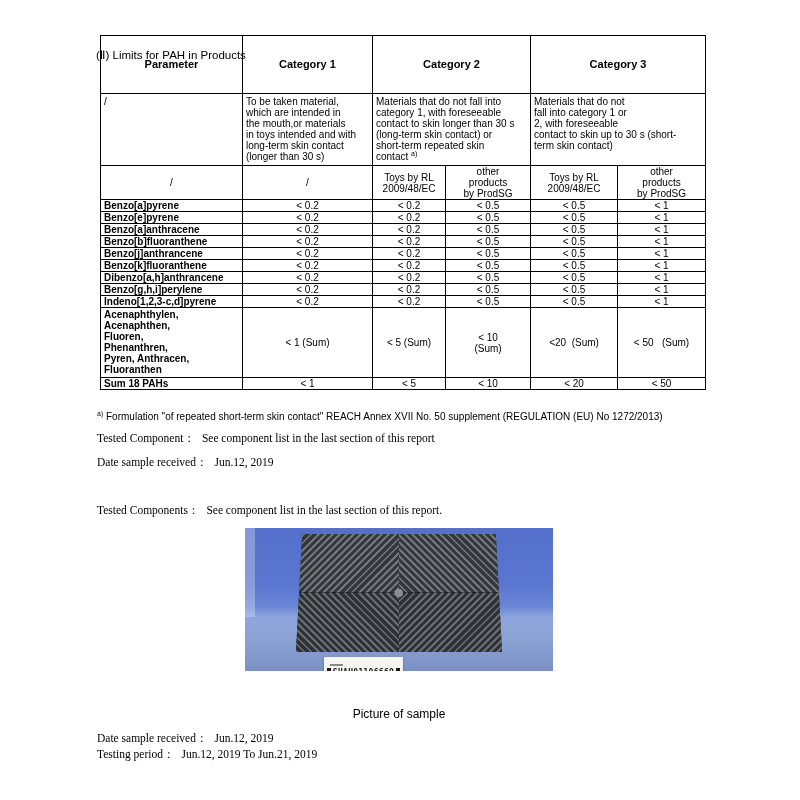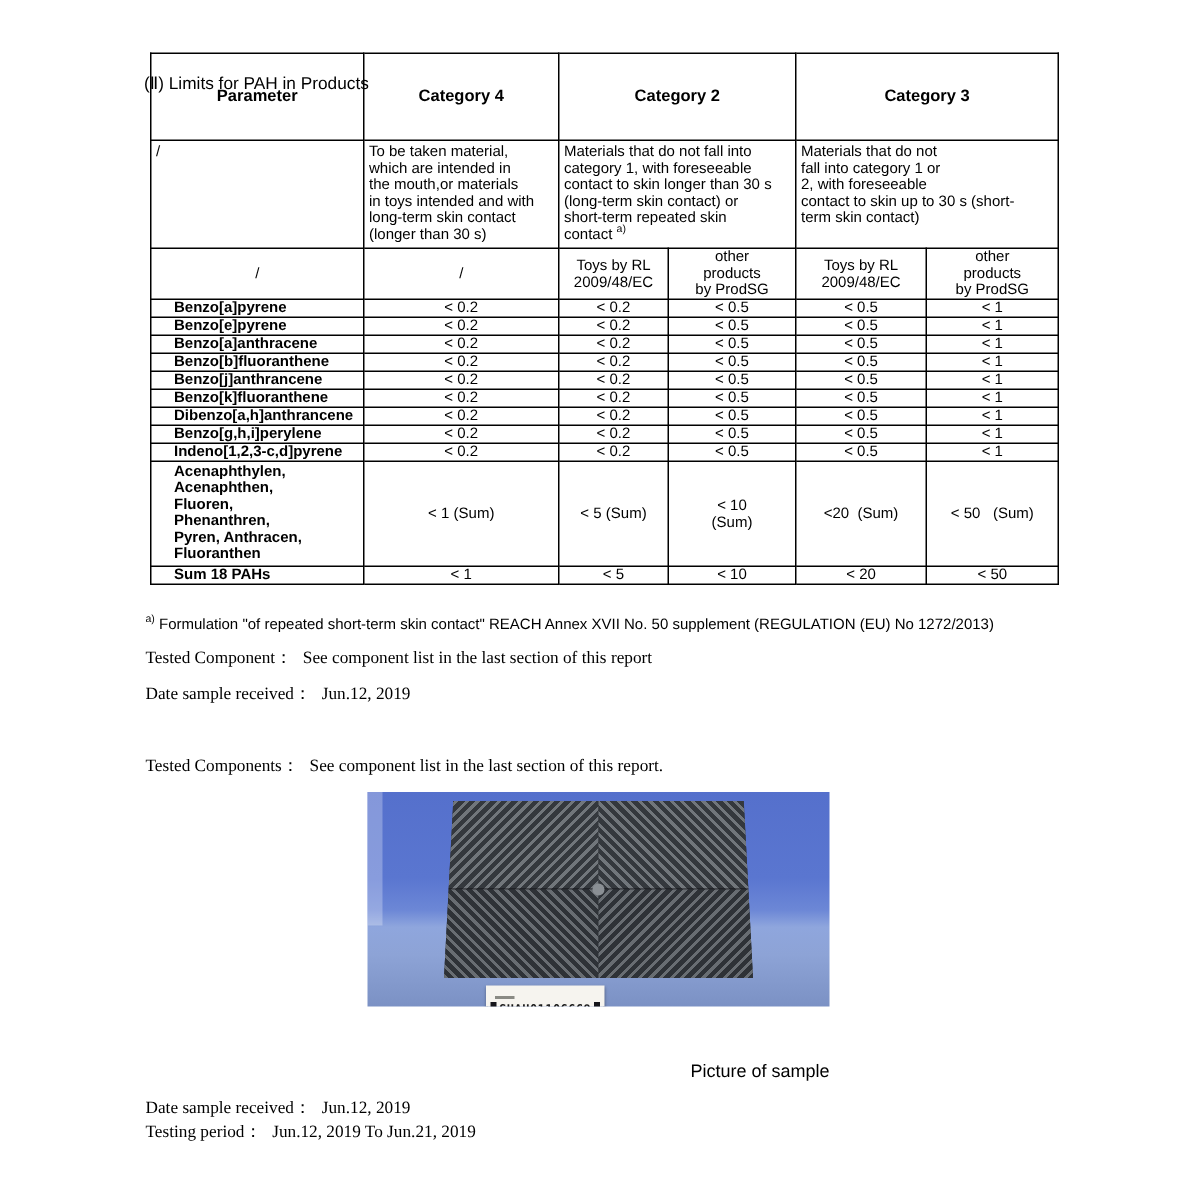--- a/index.html
+++ b/index.html
@@ -10,21 +10,21 @@
 
   
   .tbl-wrap{position:absolute;left:100px;top:35px;border-radius:22px;}
   table{border-collapse:collapse;table-layout:fixed;width:605px;}
   td{border:1px solid #000;font-size:10px;line-height:11px;text-align:center;
      vertical-align:middle;padding:0;overflow:hidden;}
   tr.r1 td{height:57px;font-size:11px;font-weight:bold;}
   tr.r2 td{height:67px;vertical-align:top;text-align:left;padding:2px 3px;}
   tr.r3 td{height:33px;}
   tr.chem td{height:11px;line-height:10px;}
-  td.name{text-align:left;font-weight:bold;padding-left:15px;}
+  td.name{text-align:left;font-weight:bold;padding-left:3px;}
   tr.sumgrp td{height:68px;}
   tr.sumgrp td.name{vertical-align:top;padding-top:1px;}
   tr.small td{height:11px;line-height:10px;}
   .pre{white-space:pre-wrap;}
   sup{font-size:7px;vertical-align:super;line-height:0;}
   .footnote{position:absolute;left:97px;top:411px;width:640px;font-size:10px;}
 
   
   .line{position:absolute;left:97px;font-size:11.5px;white-space:nowrap;font-family:Liberation Serif, serif;}
   .line .val{margin-left:7px;}
@@ -57,21 +57,21 @@
            justify-content:center;}
   .label-mark{width:13px;height:2px;background:#8a8a84;margin:0 0 2px 6px;}
   .label-text{display:flex;align-items:center;justify-content:center;gap:2px;
               font-family:"DejaVu Sans Mono",monospace;font-size:8px;font-weight:bold;
               letter-spacing:.3px;color:#141414;}
   .label-text::before,.label-text::after{content:"";width:4px;height:8px;background:#15151a;}
   .ruler{position:absolute;left:0;top:163px;width:100%;height:10px;
          background:repeating-linear-gradient(90deg,rgba(25,25,30,.65) 0 1px,rgba(0,0,0,0) 1px 4px),
                     linear-gradient(180deg,#aab0b8,#6e747e);
          border-top:1px solid rgba(40,40,48,.6);}
-  .caption{position:absolute;left:245px;top:707px;width:308px;text-align:right;font-size:12px;}
+  .caption{position:absolute;left:245px;top:707px;width:308px;text-align:center;font-size:12px;}
 </style>
 </head>
 <body>
 
 <div class="page">
 
   <div class="title">(Ⅱ) Limits for PAH in Products</div>
 
   <div class="tbl-wrap">
     <table>
@@ -79,21 +79,21 @@
         <col style="width:142px">
           <col style="width:130px">
           <col style="width:73px">
         <col style="width:85px">
           <col style="width:87px">
           <col style="width:88px">
       </colgroup>
       <tbody>
         <tr class="r1">
           <td>Parameter</td>
-          <td>Category 4</td>
+          <td>Category 1</td>
           <td colspan="2">Category 2</td>
           <td colspan="2">Category 3</td>
         </tr>
         <tr class="r2">
           <td>/</td>
           <td class="pre">To be taken material,
 which are intended in
 the mouth,or materials
 in toys intended and with
 long-term skin contact

